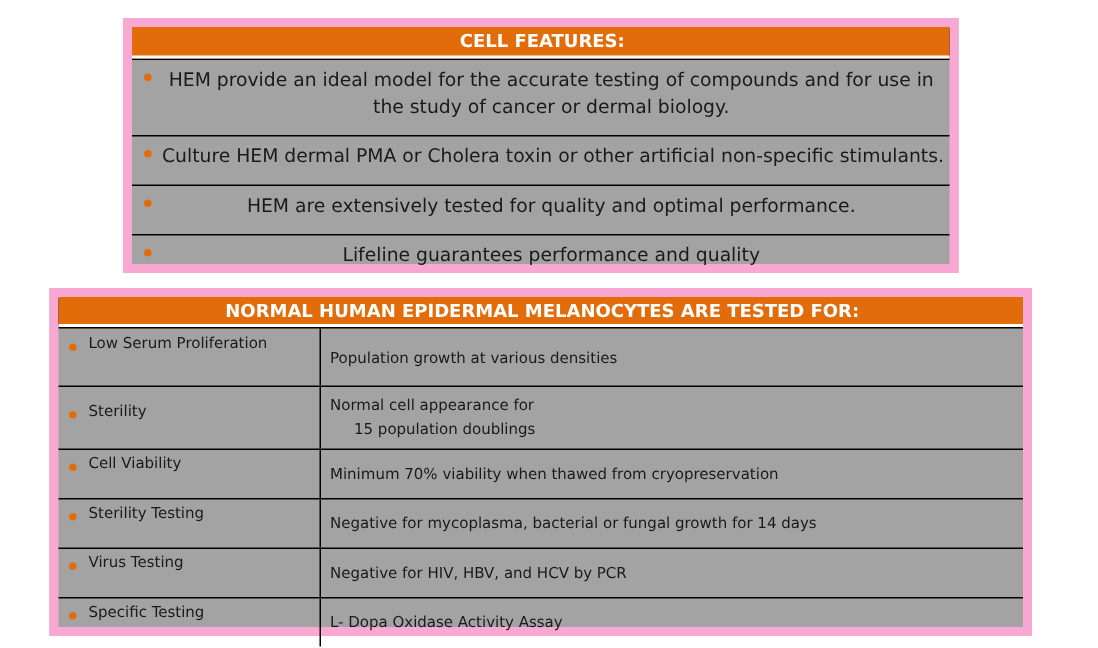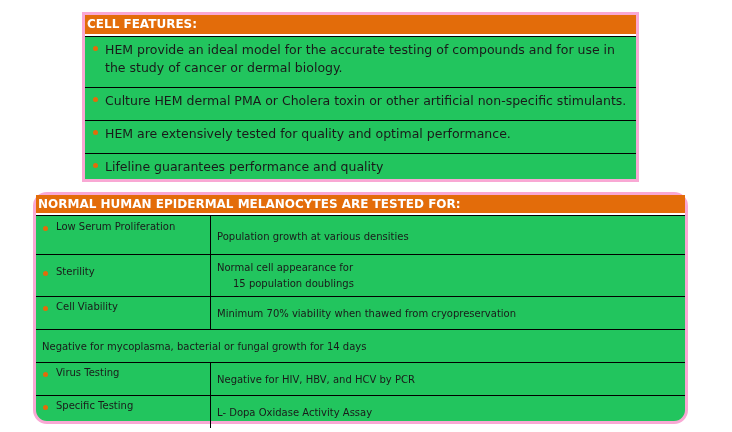--- a/index.html
+++ b/index.html
@@ -1,17 +1,17 @@
 <!DOCTYPE html>
 <html><head>
 <meta charset="utf-8">
 <style>
   html,body{margin:0;padding:0;background:#ffffff;}
   body{width:732px;height:432px;position:relative;overflow:hidden;font-family:"DejaVu Sans","Liberation Sans",sans-serif;color:#1a1a1a;}
-  .tbl{position:absolute;border:3px solid #f9a8d4;box-sizing:border-box;background:#22c55e;}
+  .tbl{position:absolute;border:6px solid #f9a8d4;box-sizing:border-box;background:#a3a3a3;text-align:center;}
   .hdr{background:#e36c0a;color:#fff;font-weight:bold;font-size:12px;height:19px;line-height:19px;padding-left:2px;border-bottom:2px solid #fff;box-shadow:0 1px 0 #000;white-space:nowrap;overflow:hidden;}
   .feat-row{border-top:1px solid #000;box-sizing:border-box;position:relative;font-size:12.5px;line-height:18px;}
   .feat-row:first-of-type{border-top:none;}
   .bullet{position:absolute;width:5px;height:5px;border-radius:50%;background:#e36c0a;}
   .feat-text{position:absolute;left:20px;right:6px;}
   .test-row{display:flex;border-top:1px solid #000;box-sizing:border-box;font-size:10px;}
   .test-label{width:175px;border-right:1px solid #000;box-sizing:border-box;position:relative;}
   .test-label .bullet{left:7px;}
   .test-label span.txt{position:absolute;left:20px;white-space:nowrap;}
   .test-value{flex:1;position:relative;padding-left:6px;}
@@ -35,21 +35,21 @@
       <span class="bullet" style="left:8px;top:9px;"></span>
       <span class="feat-text" style="top:4px;white-space:nowrap;">HEM are extensively tested for quality and optimal performance.</span>
     </div>
     <div class="feat-row" style="height:33px;">
       <span class="bullet" style="left:8px;top:9px;"></span>
       <span class="feat-text" style="top:4px;white-space:nowrap;">Lifeline guarantees performance and quality</span>
     </div>
   </div>
 </div>
 
-<div class="tbl" style="left:33px;top:192px;width:655px;height:232px;border-radius:14px;">
+<div class="tbl" style="left:33px;top:192px;width:655px;height:232px;">
   <div class="hdr" style="height:18px;line-height:18px;">NORMAL HUMAN EPIDERMAL MELANOCYTES ARE TESTED FOR:</div>
   <div style="margin-top:1px;">
     <div class="test-row" style="height:38px;border-top:none;">
       <div class="test-label">
         <span class="bullet" style="top:10px;"></span>
         <span class="txt" style="top:5px;">Low Serum Proliferation</span>
       </div>
       <div class="test-value">
         <span style="top:13px;">Population growth at various densities</span>
       </div>
@@ -67,20 +67,24 @@
     <div class="test-row" style="height:33px;">
       <div class="test-label">
         <span class="bullet" style="top:9px;"></span>
         <span class="txt" style="top:4px;">Cell Viability</span>
       </div>
       <div class="test-value">
         <span style="top:9px;">Minimum 70% viability when thawed from cryopreservation</span>
       </div>
     </div>
     <div class="test-row" style="height:33px;">
+      <div class="test-label">
+        <span class="bullet" style="top:9px;"></span>
+        <span class="txt" style="top:4px;">Sterility Testing</span>
+      </div>
       <div class="test-value">
         <span style="top:9px;">Negative for mycoplasma, bacterial or fungal growth for 14 days</span>
       </div>
     </div>
     <div class="test-row" style="height:33px;">
       <div class="test-label">
         <span class="bullet" style="top:9px;"></span>
         <span class="txt" style="top:4px;">Virus Testing</span>
       </div>
       <div class="test-value">

